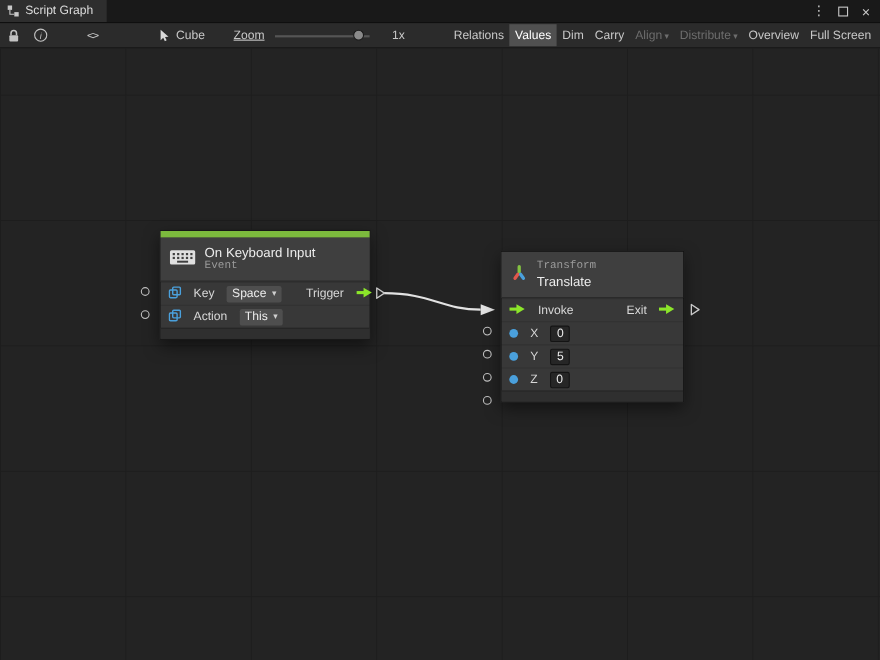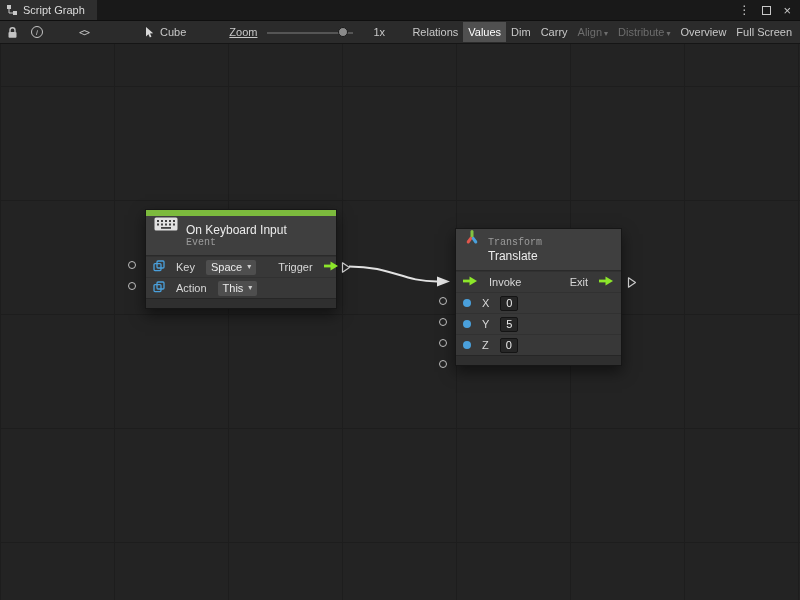--- a/index.html
+++ b/index.html
@@ -21,21 +21,21 @@
              border-bottom:1px solid #151515; display:flex; align-items:center;
              font-size:11px; color:#c8c8c8; }
   .tb-icon { display:flex; align-items:center; justify-content:center; }
   .icon-lock { margin-left:6px; }
   .icon-info { margin-left:12px; width:12px; height:12px; border:1px solid #c4c4c4;
                border-radius:50%; font-size:8px; font-style:italic; color:#c4c4c4;
                display:flex; align-items:center; justify-content:center; }
   .icon-code { margin-left:36px; font-family:"DejaVu Sans Mono",monospace;
                font-size:10px; letter-spacing:-1px; color:#c4c4c4; }
   .obj-group { margin-left:54px; display:flex; align-items:center; gap:5px; }
-  .zoom-label { margin-left:43px;text-decoration:underline; }
+  .zoom-label { margin-left:26px;text-decoration:underline; }
   .slider { margin-left:10px; position:relative; width:86px; height:10px; }
   .slider-track { position:absolute; top:4.5px; left:0; width:100%; height:2px; background:#555; }
   .slider-knob { position:absolute; top:0; left:71px; width:10px; height:10px;
                  border-radius:50%; background:#8a8a8a; border:1px solid #1a1a1a; }
   .zoom-value { margin-left:20px; }
   .tb-right { margin-left:auto; display:flex; align-items:center; padding-right:3px; }
   .tb-btn { padding:4px 5px; color:#c8c8c8; white-space:nowrap; cursor:default; }
   .tb-btn.active { background:#505050; color:#ffffff; }
   .tb-btn.disabled { color:#6d6d6d; }
   .chev { font-size:8px; margin-left:2px; }
@@ -47,21 +47,21 @@
               linear-gradient(90deg, #1d1d1d 1px, transparent 1px);
             background-size:114px 114px, 114px 114px;
             background-position:0 42px, 0 0; overflow:hidden; }
 
   .edges { position:absolute; top:0; left:0; pointer-events:none; }
 
   
   .node { position:absolute; background:#383838; border:1px solid #161616;
           box-shadow:0 6px 14px rgba(0,0,0,.5); font-size:11px; color:#d8d8d8; }
   .colorbar { height:6px; background:var(--accent-green,#7CBA3D); }
-  .node-header { height:40px; display:flex; gap:8px;
+  .node-header { height:40px; display:flex; align-items:center; gap:8px;
                  padding:0 8px; background:#3f3f3f; border-bottom:1px solid #2a2a2a; }
   .node-header.tall { height:42px; }
   .hdr-text { display:flex; flex-direction:column; justify-content:center; }
   .node-title { font-size:12px; color:#ececec; line-height:14px; }
   .node-sub { font-size:10px; color:#9b9b9b; line-height:12px;font-family:Liberation Mono, monospace; }
   .node-row { height:21px; display:flex; align-items:center; gap:11px; padding:0 7px;
               border-top:1px solid rgba(0,0,0,.12); }
   .node-row:first-child { border-top:none; }
   .spacer { flex:1; }
   .node-footer { height:10px; background:#2f2f2f; border-top:1px solid #262626; }

